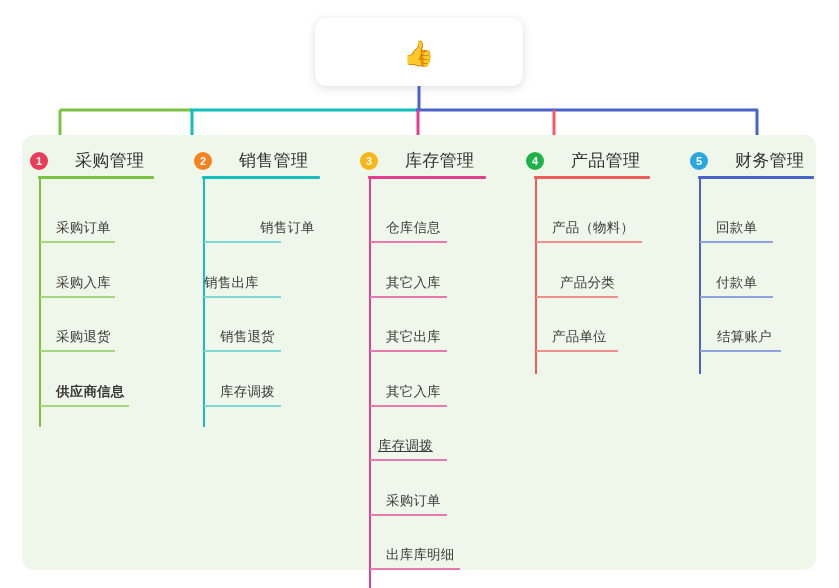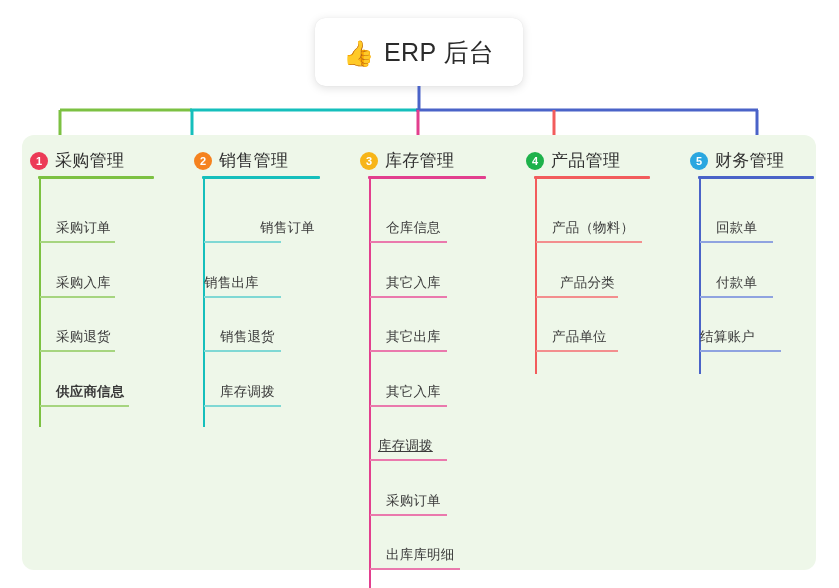--- a/index.html
+++ b/index.html
@@ -87,20 +87,21 @@
     font-size: 11px;
     line-height: 18px;
     text-align: center;
     font-weight: bold;
     flex: none;
   }
   .col-title {
     font-size: 17px;
     color: #2f2f2f;
     letter-spacing: 0.3px;
+    margin-left: 20px;
   }
   .head-rule {
     position: absolute;
     left: 8px;
     top: 41px;
     height: 3px;
     border-radius: 1px;
   }
   .trunk {
     position: absolute;
@@ -125,21 +126,20 @@
     left: 0;
     bottom: 0;
     height: 1.6px;
   }
 </style>
 </head>
 <body>
 
 <div id="root-card">
   <span id="root-emoji">👍</span>
-  <span id="root-label">ERP 后台</span>
 </div>
 
 <svg id="connectors">
     <line x1="419" y1="86" x2="419" y2="110" stroke="#4a63c8" stroke-width="3"></line>
     <line x1="60" y1="110" x2="192" y2="110" stroke="#7cc142" stroke-width="3"></line>
     <line x1="190" y1="110" x2="418" y2="110" stroke="#15bfbc" stroke-width="3"></line>
     <line x1="416" y1="110" x2="758" y2="110" stroke="#4a63c8" stroke-width="3"></line>
     <line x1="60" y1="110" x2="60" y2="152" stroke="#7cc142" stroke-width="3"></line>
     <line x1="192" y1="110" x2="192" y2="152" stroke="#15bfbc" stroke-width="3"></line>
     <line x1="418" y1="110" x2="418" y2="152" stroke="#e23f8e" stroke-width="3"></line>
@@ -263,17 +263,17 @@
       <div class="trunk" style="left: 9px; height: 197px; background: rgb(74, 99, 200);"></div>
       <div class="leaf" style="left: 10px; top: 82px; height: 26px;">
         <span class="leaf-label" style="left: 16px;">回款单</span>
         <div class="leaf-rule" style="width: 73px; background: rgb(143, 163, 224);"></div>
       </div>
       <div class="leaf" style="left: 10px; top: 136.5px; height: 26px;">
         <span class="leaf-label" style="left: 16px;">付款单</span>
         <div class="leaf-rule" style="width: 73px; background: rgb(143, 163, 224);"></div>
       </div>
       <div class="leaf" style="left: 10px; top: 191px; height: 26px;">
-        <span class="leaf-label" style="left: 0;">结算账户</span>
+        <span class="leaf-label" style="left: 17px;">结算账户</span>
         <div class="leaf-rule" style="width: 81px; background: rgb(143, 163, 224);"></div>
       </div>
     </div>
   </div>
 
 </body></html>

